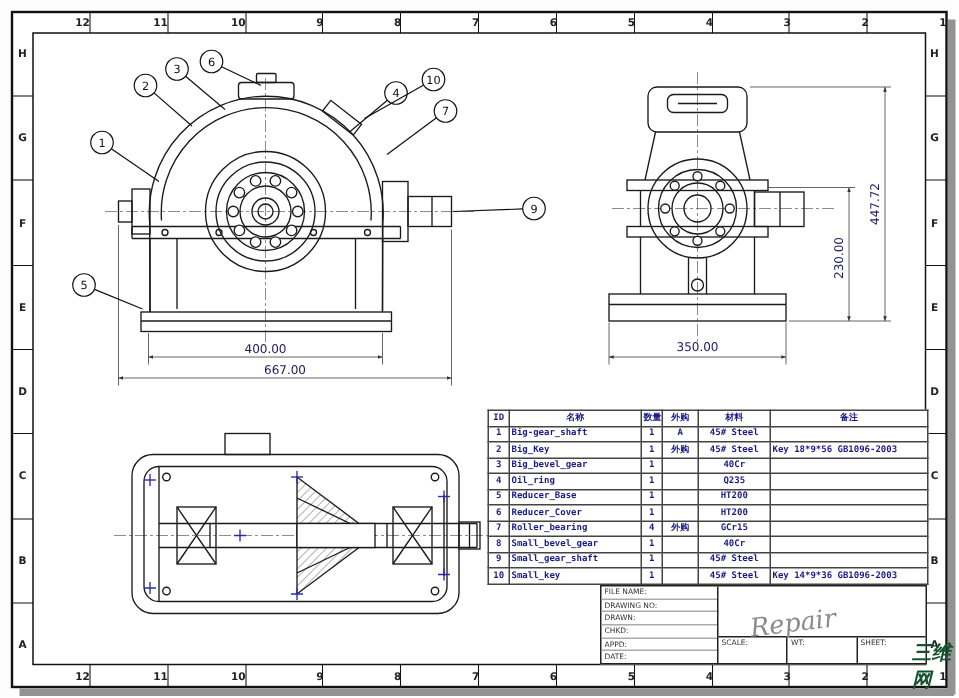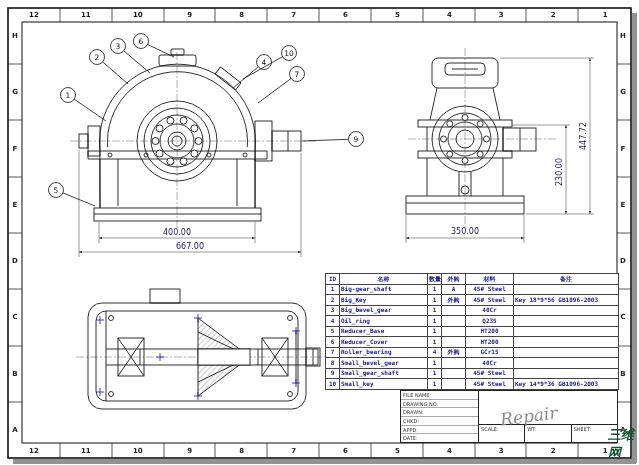--- a/index.html
+++ b/index.html
@@ -2,21 +2,21 @@
 <html><head>
 <meta charset="utf-8">
 <style>
   *{margin:0;padding:0;box-sizing:border-box}
   html,body{background:#ffffff}
   body{font-family:"DejaVu Sans",sans-serif}
   #stage{position:relative;width:639px;height:465px;background:#fdfdfd;overflow:hidden}
   #linework{position:absolute;left:0;top:0}
   
   .hband{position:absolute;left:8px;width:623px;height:14px;display:flex;z-index:3}
-  .hband span{flex:1;text-align:center;font-size:7px;font-weight:bold;color:#222;line-height:14px}
+  .hband span{flex:1;text-align:right;font-size:7px;font-weight:bold;color:#222;line-height:14px}
   .vband{position:absolute;top:8px;width:14px;height:450px;display:flex;flex-direction:column;z-index:3}
   .vband span{flex:1;display:flex;align-items:center;justify-content:center;font-size:7px;font-weight:bold;color:#222}
   
   #bom{position:absolute;left:325px;top:273px;width:293px;border-collapse:collapse;table-layout:fixed;
        font-family:"DejaVu Sans Mono",monospace;font-size:6px;font-weight:bold;color:#1b1b8a;background:#fff;z-index:4}
   #bom th,#bom td{border:1px solid #444;overflow:hidden;white-space:nowrap;text-align:center;padding:0 1px;line-height:1}
   #bom tr{height:10.5px}
   #bom td:nth-child(2),#bom td:nth-child(6){text-align:left}
   
   #titleblock{position:absolute;left:400px;top:390px;width:218px;height:53px;border:1px solid #222;display:flex;background:#fff;z-index:4}

